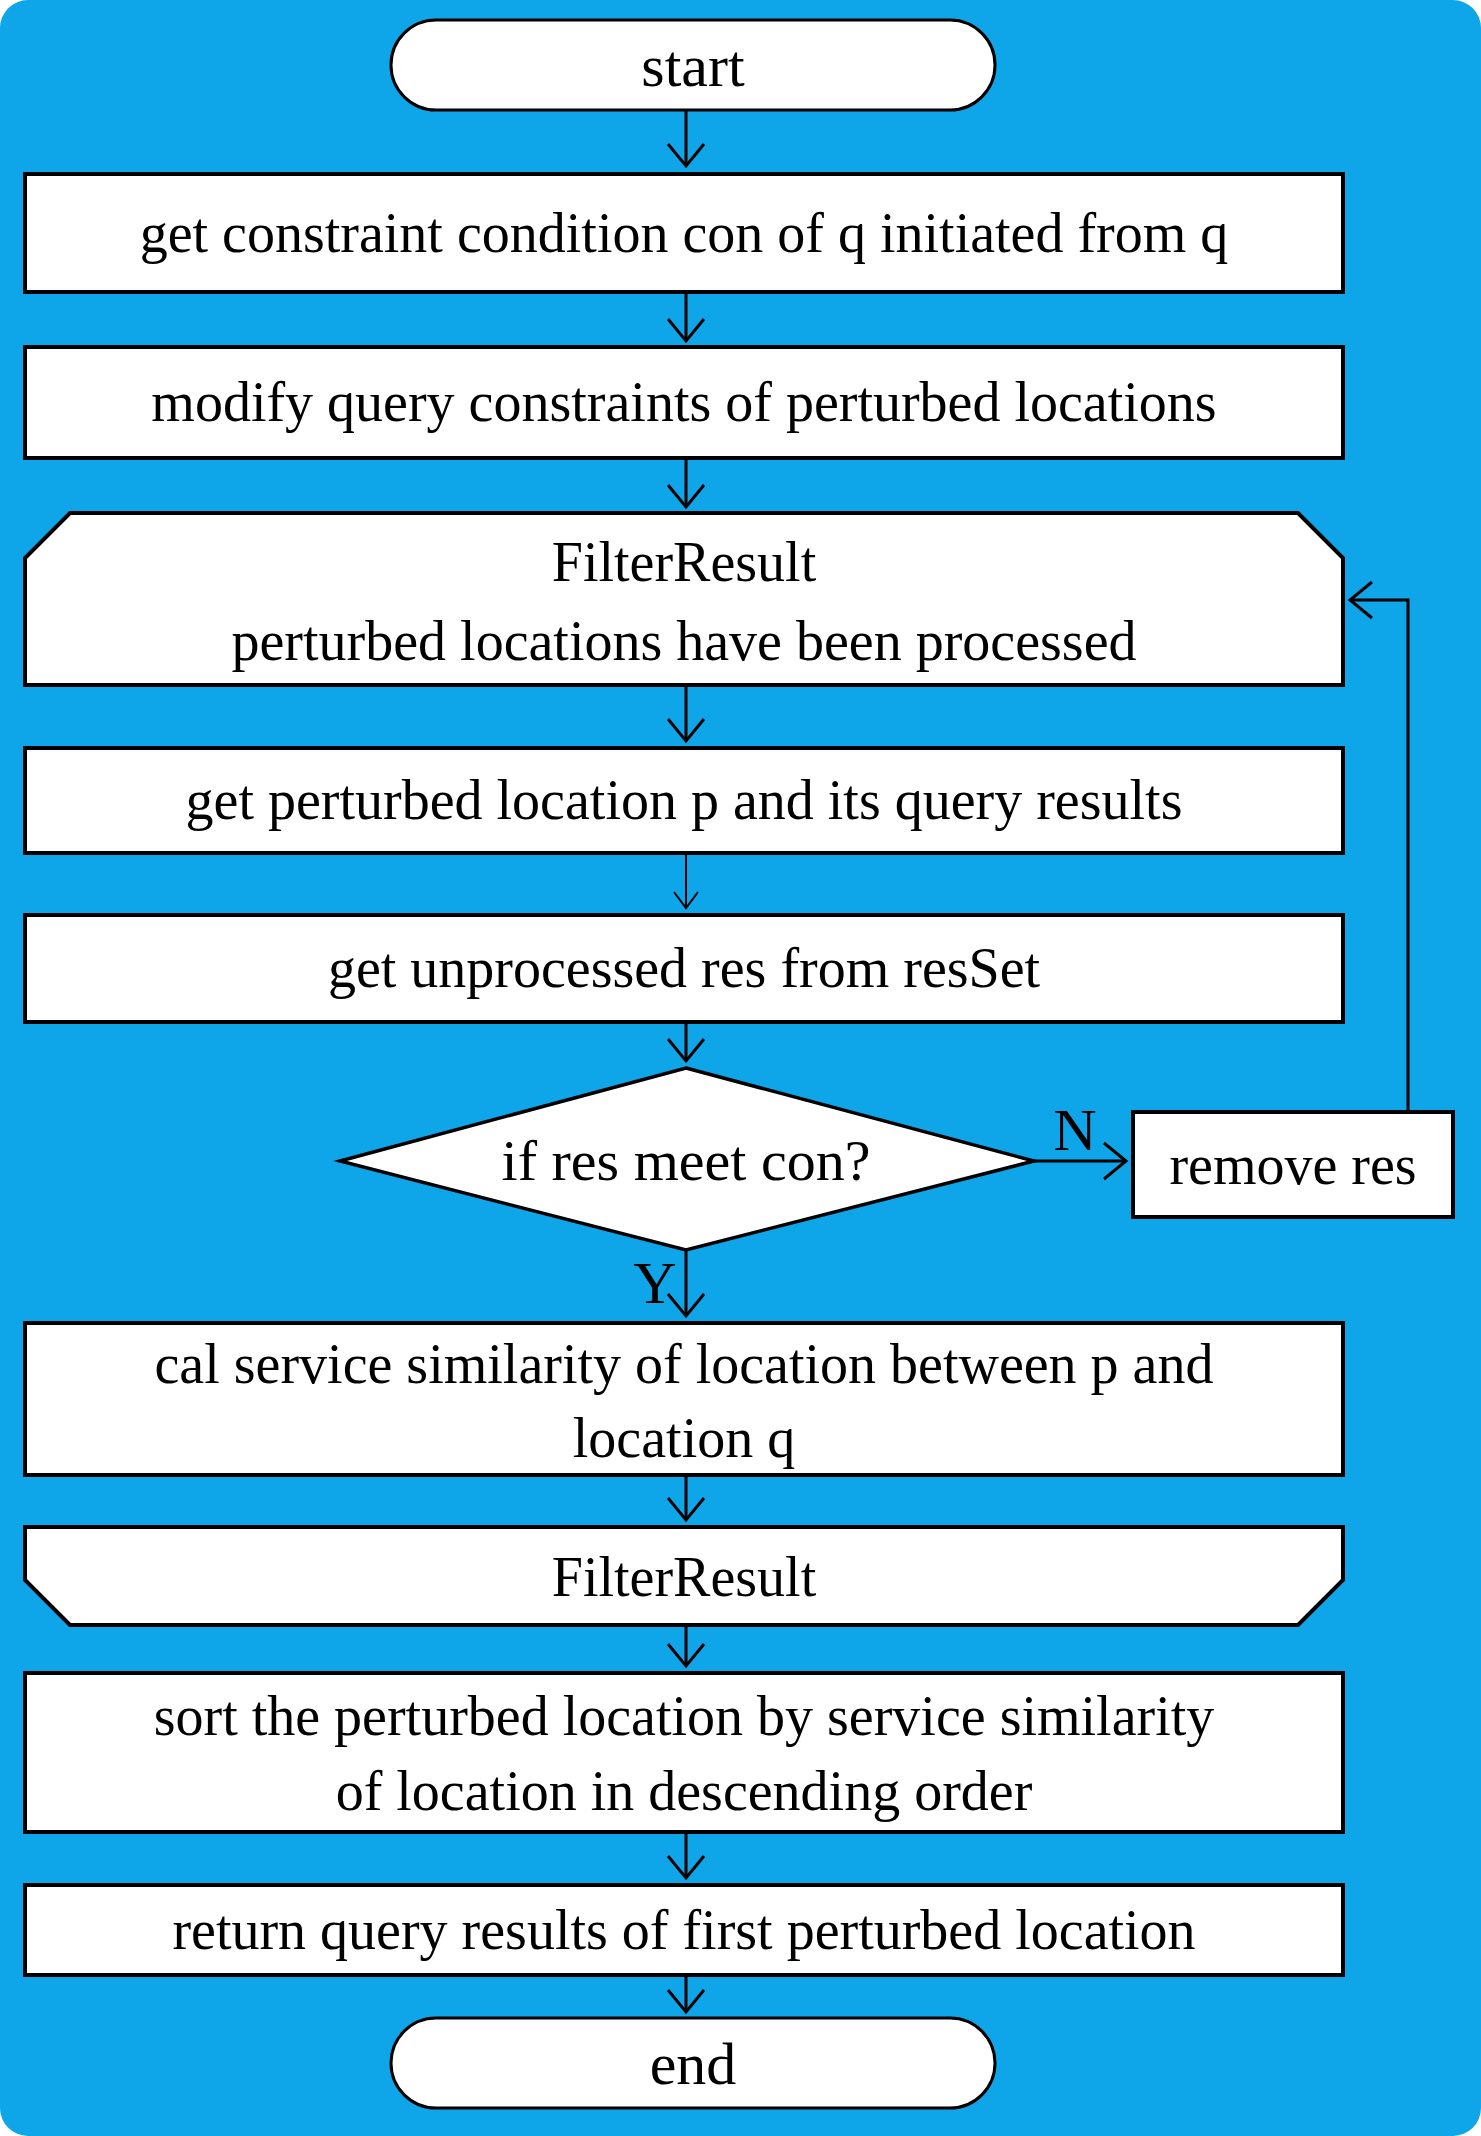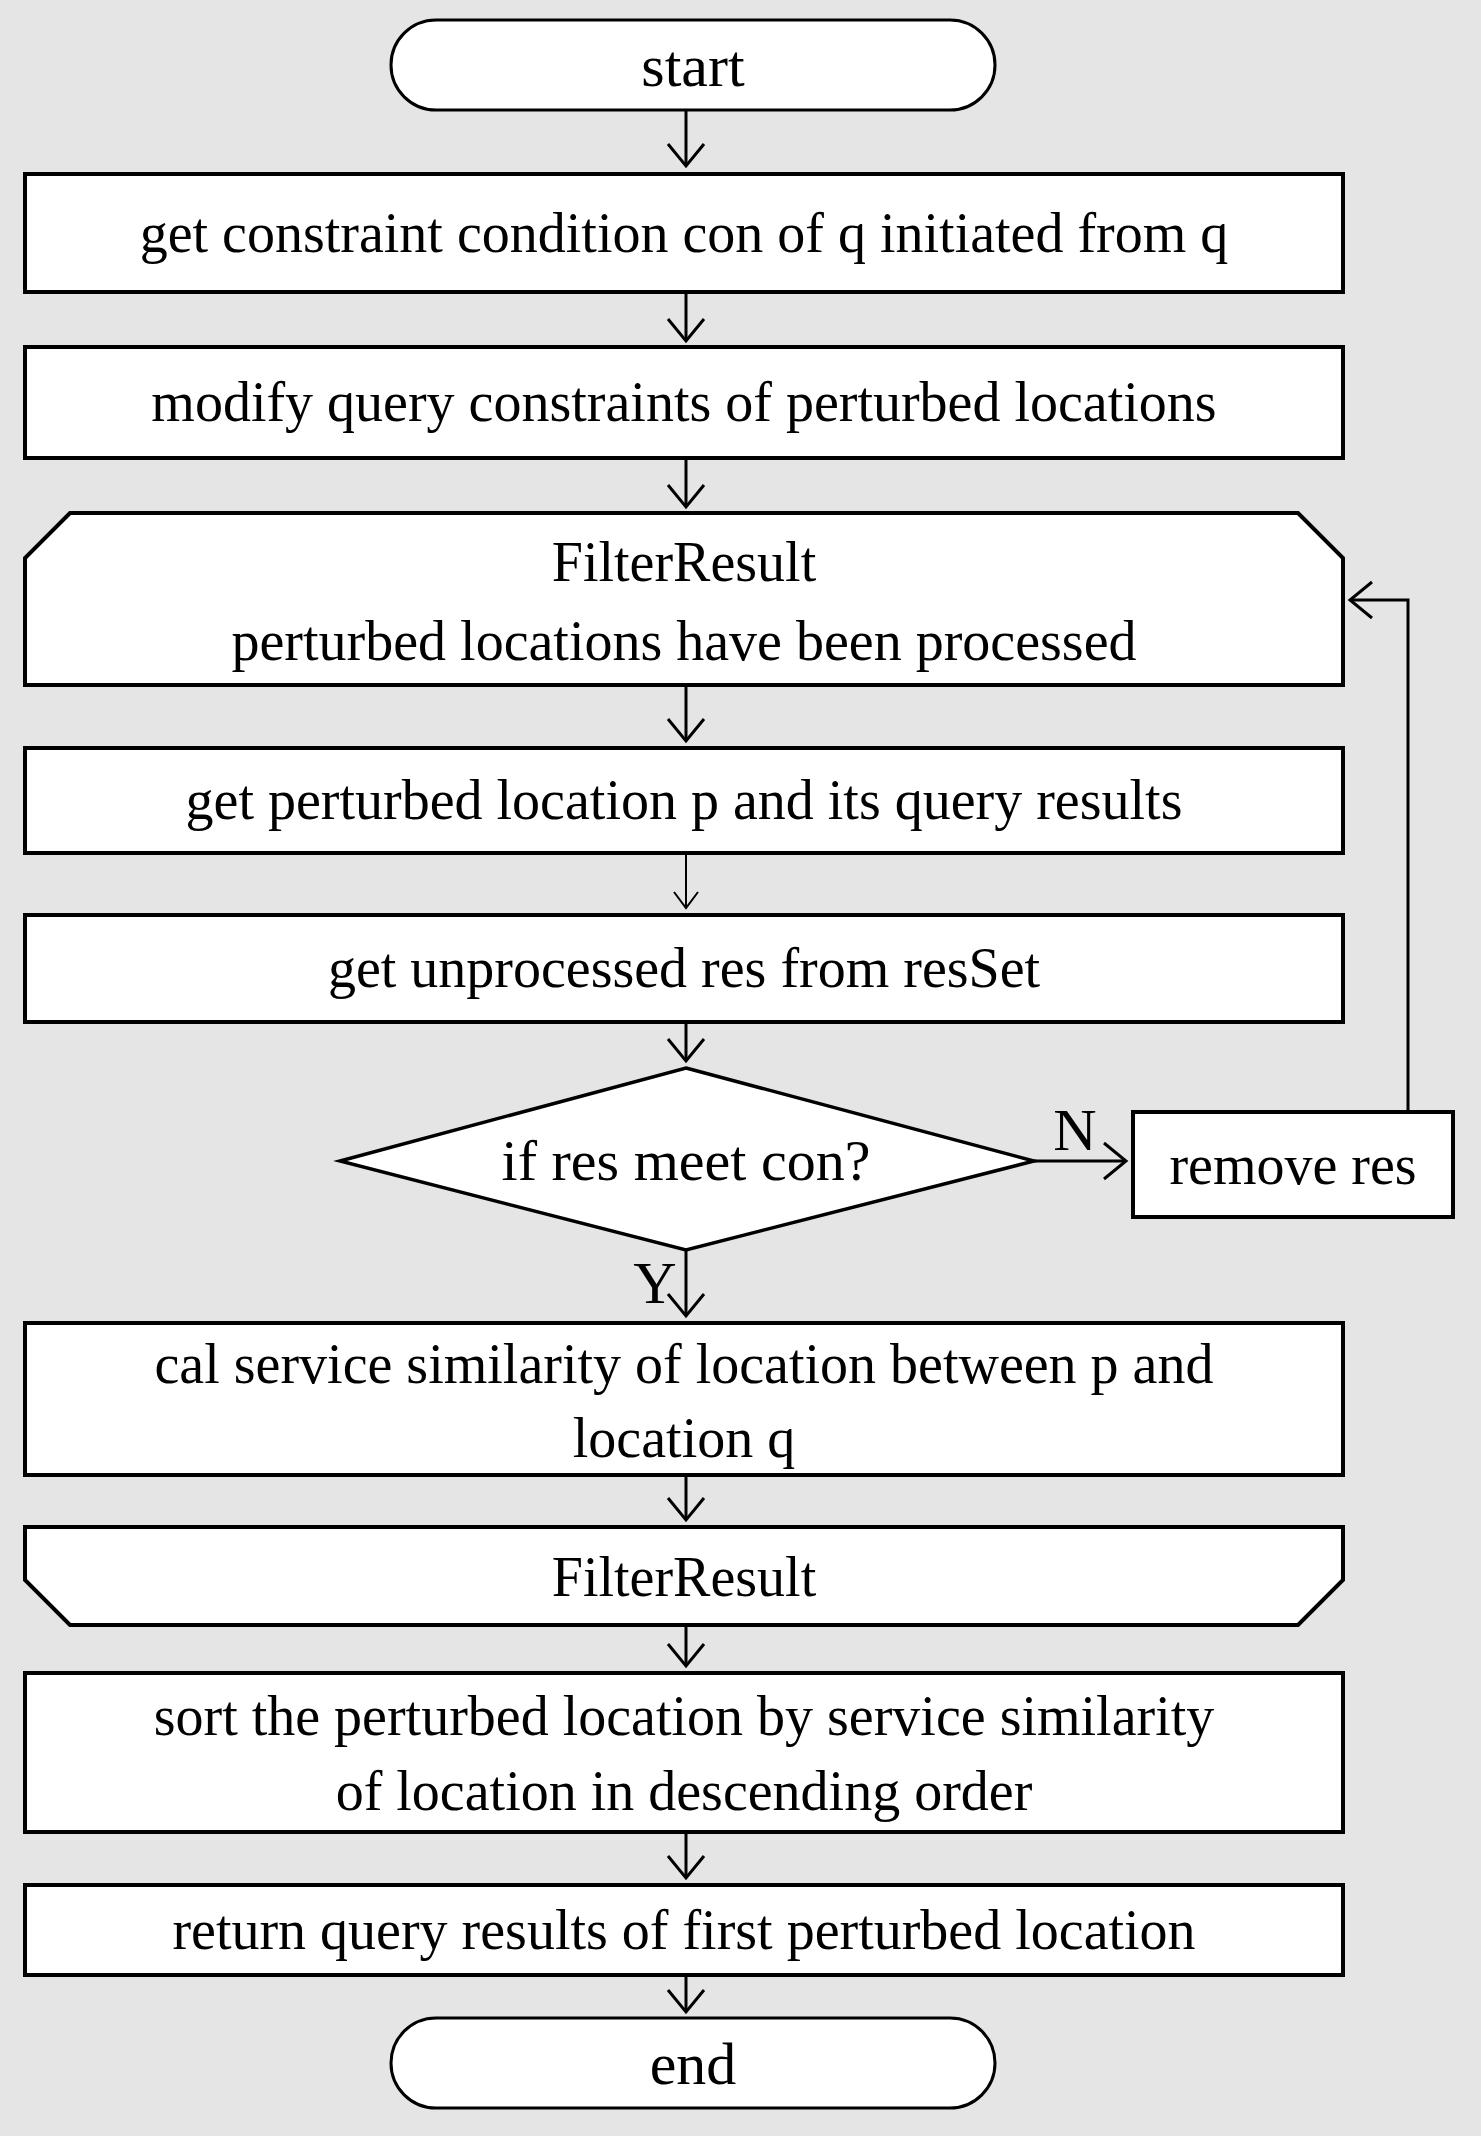--- a/index.html
+++ b/index.html
@@ -4,21 +4,22 @@
 <style>
   html, body {
     margin: 0;
     padding: 0;
     background: #ffffff;
   }
   .page {
     width: 1481px;
     height: 2136px;
     position: relative;
-    background: #e5e5e5;
+    background: #0ea5e9;
+    border-radius: 28px;
   }
   svg { display: block; }
   .shape {
     fill: #ffffff;
     stroke: #000000;
     stroke-width: 4;
   }
   .shape-term {
     fill: #ffffff;
     stroke: #000000;

